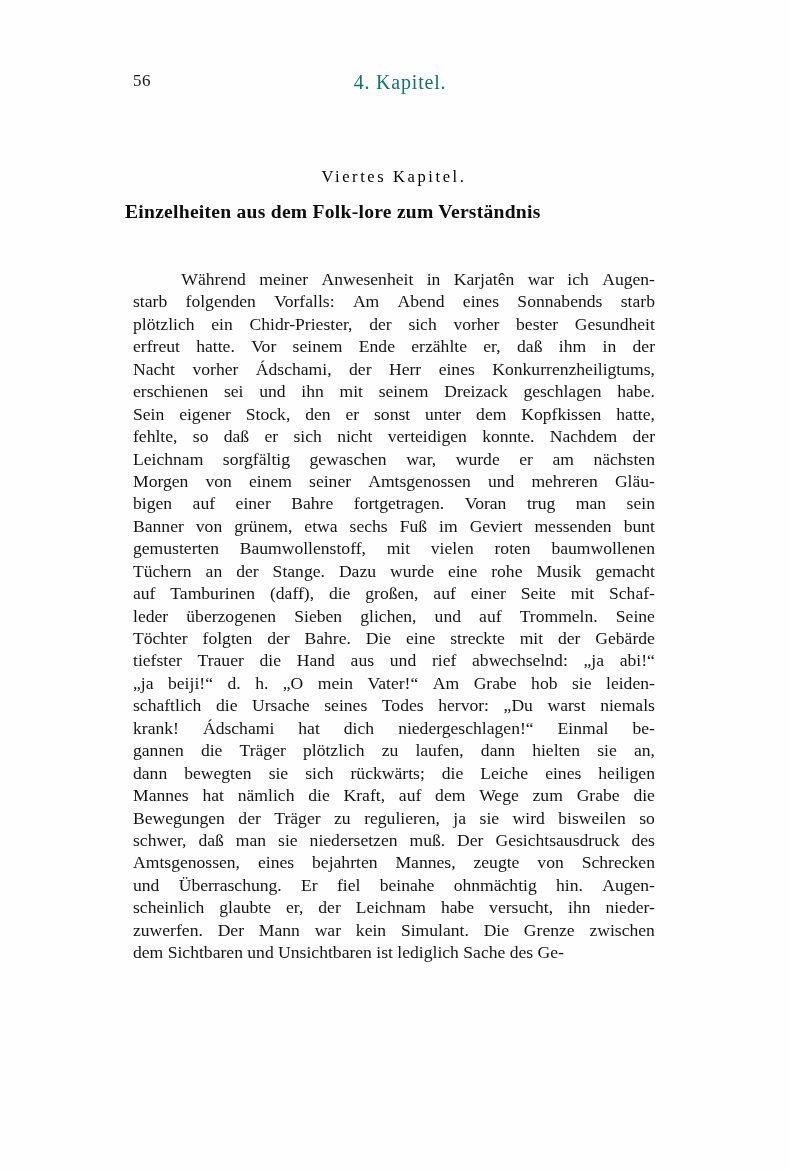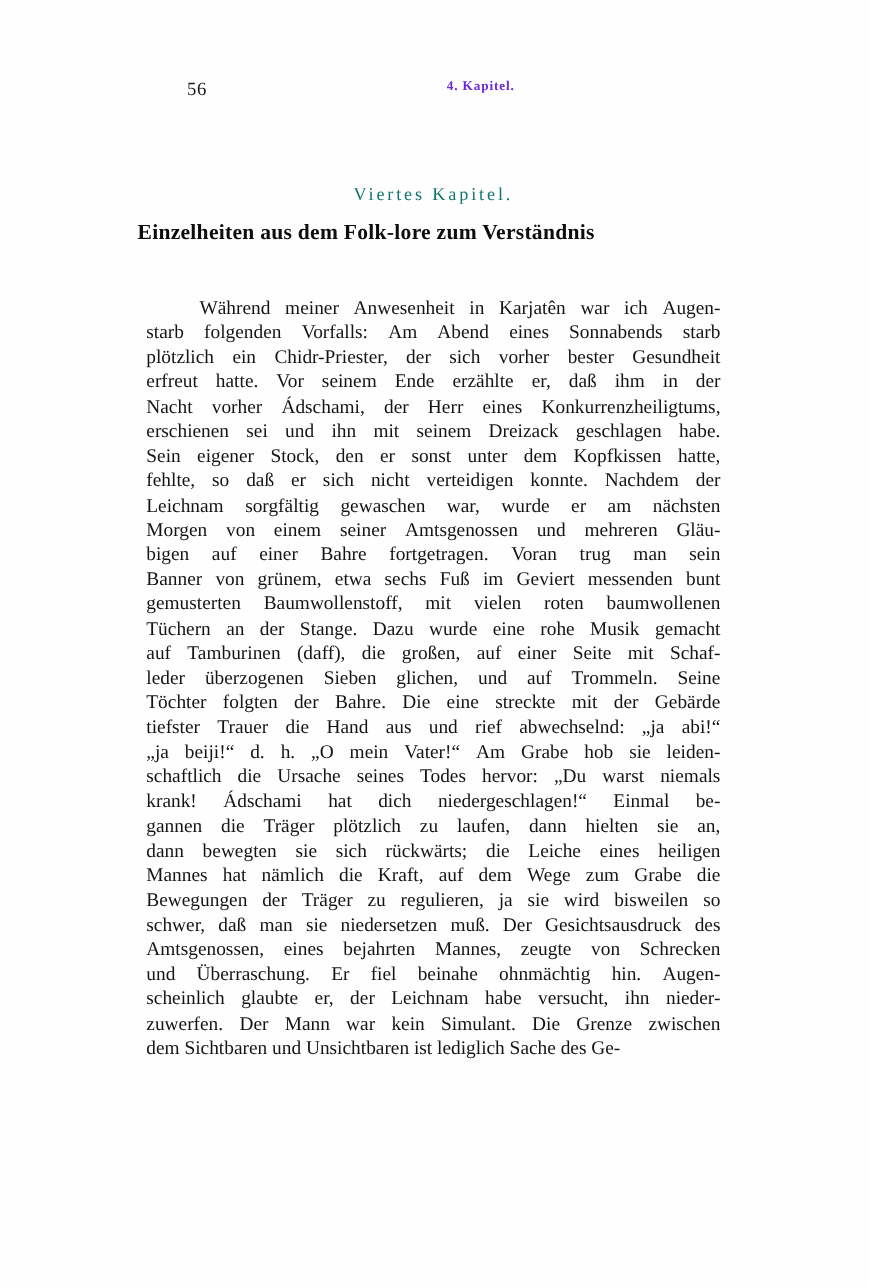--- a/index.html
+++ b/index.html
@@ -17,55 +17,53 @@
     color: #1a1a1a;
   }
 
   
   .running-head {
     position: absolute;
     left: 0;
     top: 71px;
     width: 715px;
     height: 24px;
-    margin-left: 37px;
   }
   .folio {
     position: absolute;
     left: 133px;
     top: 0;
     font-size: 17px;
     letter-spacing: 0.5px;
     color: #161616;
     font-variant-numeric: oldstyle-nums;
   }
   .head-title {
     position: absolute;
     left: 0;
     top: 0;
     width: 790px;
     text-align: center;
-    font-size: 12px;
+    font-size: 20px;
     letter-spacing: 0.8px;
-    color: #6d28d9;
+    color: #0f766e;
     padding-left: 10px;
     box-sizing: border-box;
-    font-weight: bold;
   }
 
   
   .chapter-kicker {
     position: absolute;
     left: 133px;
     top: 167px;
     width: 522px;
     text-align: center;
     font-size: 16.5px;
     letter-spacing: 2.6px;
-    color: #0f766e;
+    color: #000000;
   }
   .chapter-title {
     position: absolute;
     left: 125px;
     top: 198px;
     width: 538px;
     text-align: left;
     font-size: 19.6px;
     font-weight: bold;
     line-height: 27.5px;

